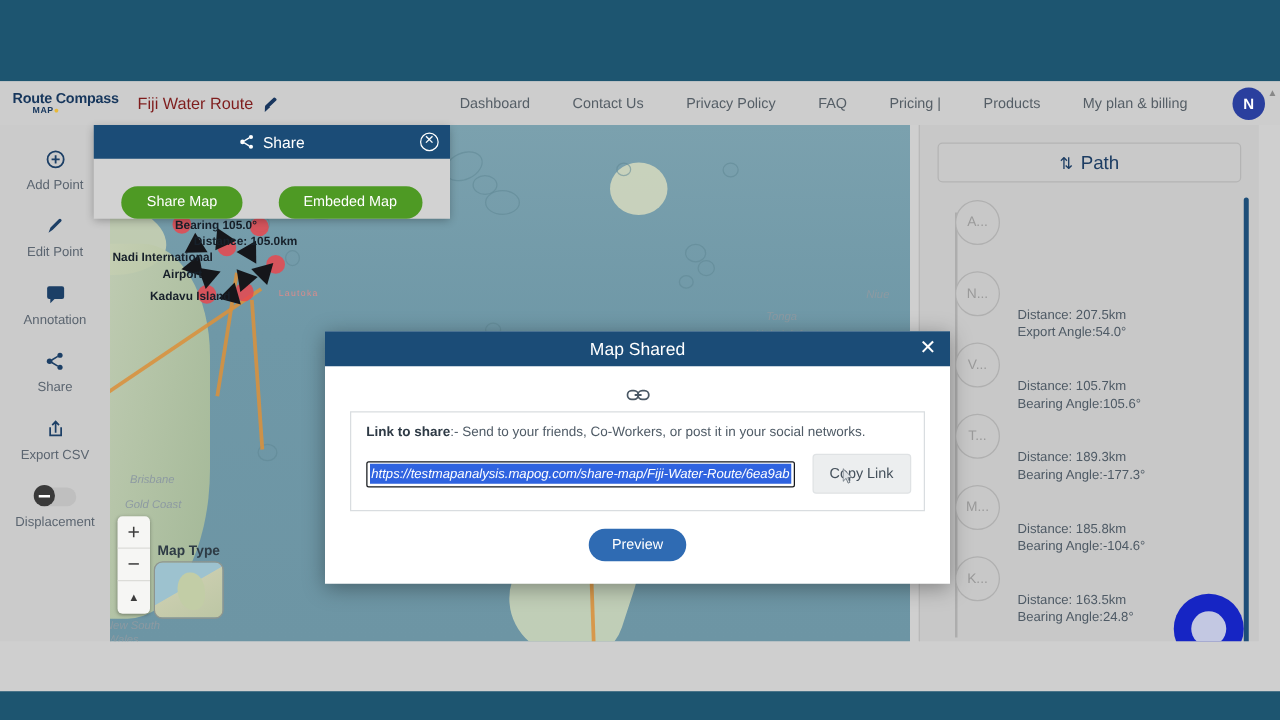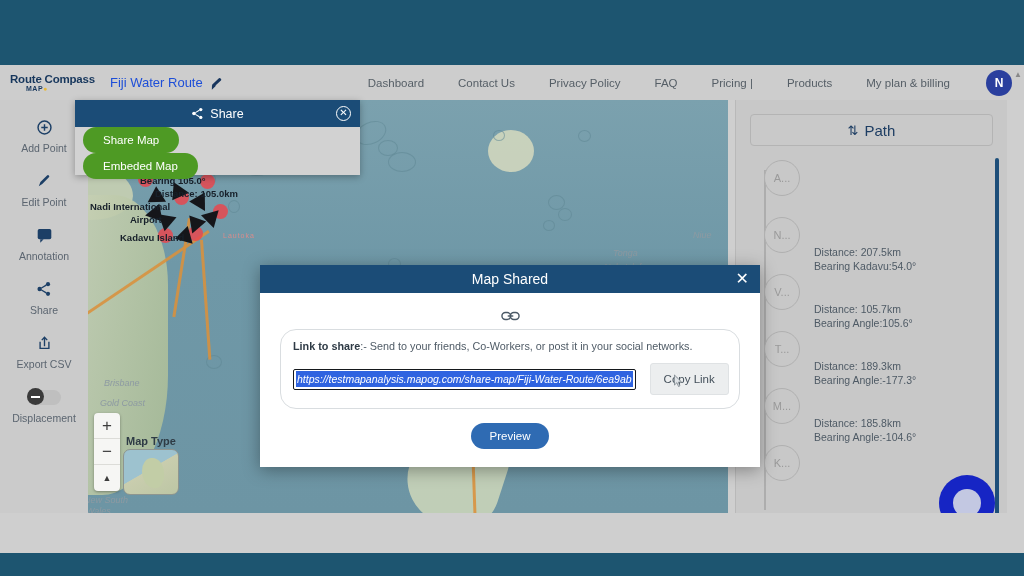--- a/index.html
+++ b/index.html
@@ -36,21 +36,21 @@
   #logo-sub {
     font-size: 7px; font-weight: bold; color: #16365c;
     letter-spacing: 0.5px; margin-left: 16px;
   }
   #logo-sub .dot { color: #e8b93a; }
 
   #doc-title-wrap {
     display: flex; align-items: center; gap: 7px;
     margin-left: 10px;
   }
-  #doc-title { font-size: 13px; color: #1d4ed8; }
+  #doc-title { font-size: 13px; color: #7f1d1d; }
   .pencil-glyph {
     display: inline-block; width: 12px; height: 12px;
     position: relative;
   }
   .pencil-glyph::before {
     content: ""; position: absolute;
     left: 1px; top: 4px; width: 11px; height: 2.6px;
     background: #18365e; transform: rotate(-43deg);
     border-radius: 1px;
   }
@@ -293,22 +293,22 @@
   }
   #share-popup-icon { margin-right: 6px; display: flex; }
   #share-popup-close {
     position: absolute; right: 9px; top: 6px;
     width: 15px; height: 15px; border-radius: 50%;
     border: 1.4px solid #fff; color: #fff;
     font-size: 10px; line-height: 12px; text-align: center;
     cursor: pointer;
   }
   #share-popup-body {
-    height: 48px; display: flex; align-items: flex-start;
-    justify-content: space-around; padding: 0 8px; flex-direction: column;
+    height: 48px; display: flex; align-items: flex-end;
+    justify-content: space-around; padding: 0 8px;
   }
   .green-btn {
     background: #4e9a24; color: #fff;
     font-size: 11.5px;
     padding: 7px 20px; border-radius: 14px;
     cursor: pointer; white-space: nowrap;
   }
 
   
   #modal {
@@ -329,21 +329,21 @@
   }
   #modal-body { padding: 16px 20px 18px; }
   #link-icon-wrap {
     display: flex; justify-content: center; margin-bottom: 6px;
   }
   #send-link-title {
     text-align: center; font-size: 14.5px; color: #425260;
     margin-bottom: 14px;
   }
   #link-box {
-    border: 1px solid #d9dde0; border-radius: 16px;
+    border: 1px solid #d9dde0; border-radius: 0;
     padding: 10px 12px 13px;
   }
   #link-desc { font-size: 10.8px; color: #4f5b66; }
   #link-desc b { color: #2e3a45; }
   #link-row {
     display: flex; align-items: center; gap: 14px; margin-top: 11px;
   }
   #link-input {
     flex: 1; height: 21px;
     border: 1.6px solid #15181c; border-radius: 2px;
@@ -551,21 +551,21 @@
     </div>
     <div id="path-list">
       <div id="path-spine"></div>
       <div class="path-node">
         <div class="node-circle">A...</div>
       </div>
       <div class="path-node">
         <div class="node-circle">N...</div>
         <div class="node-info">
           <div>Distance: 207.5km</div>
-          <div>Bearing Kadavu:54.0°</div>
+          <div>Export Angle:54.0°</div>
         </div>
       </div>
       <div class="path-node">
         <div class="node-circle">V...</div>
         <div class="node-info">
           <div>Distance: 105.7km</div>
           <div>Bearing Angle:105.6°</div>
         </div>
       </div>
       <div class="path-node">
@@ -577,20 +577,24 @@
       </div>
       <div class="path-node">
         <div class="node-circle">M...</div>
         <div class="node-info">
           <div>Distance: 185.8km</div>
           <div>Bearing Angle:-104.6°</div>
         </div>
       </div>
       <div class="path-node">
         <div class="node-circle">K...</div>
+        <div class="node-info">
+          <div>Distance: 163.5km</div>
+          <div>Bearing Angle:24.8°</div>
+        </div>
       </div>
     </div>
     <div id="panel-scrollbar"></div>
     <div id="fab"></div>
   </div>
 
   <div id="share-popup">
     <div id="share-popup-head">
       <span id="share-popup-icon">
         <svg width="13" height="13" viewBox="0 0 20 20">

